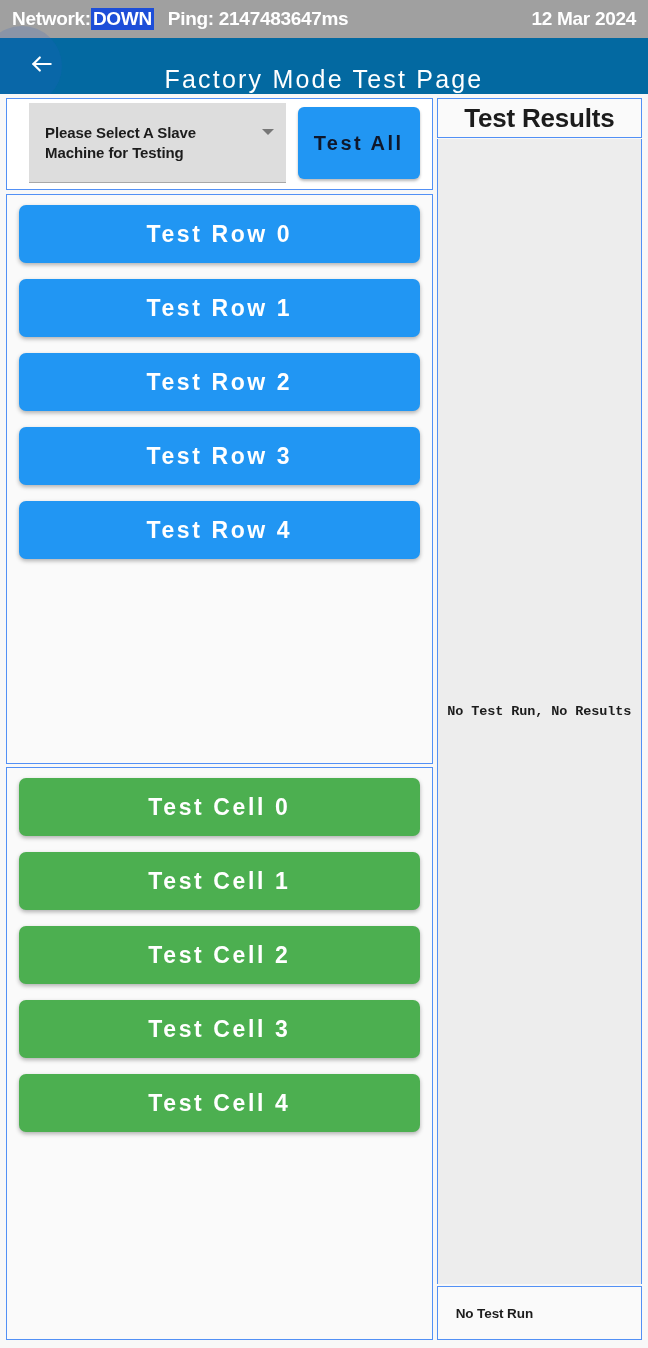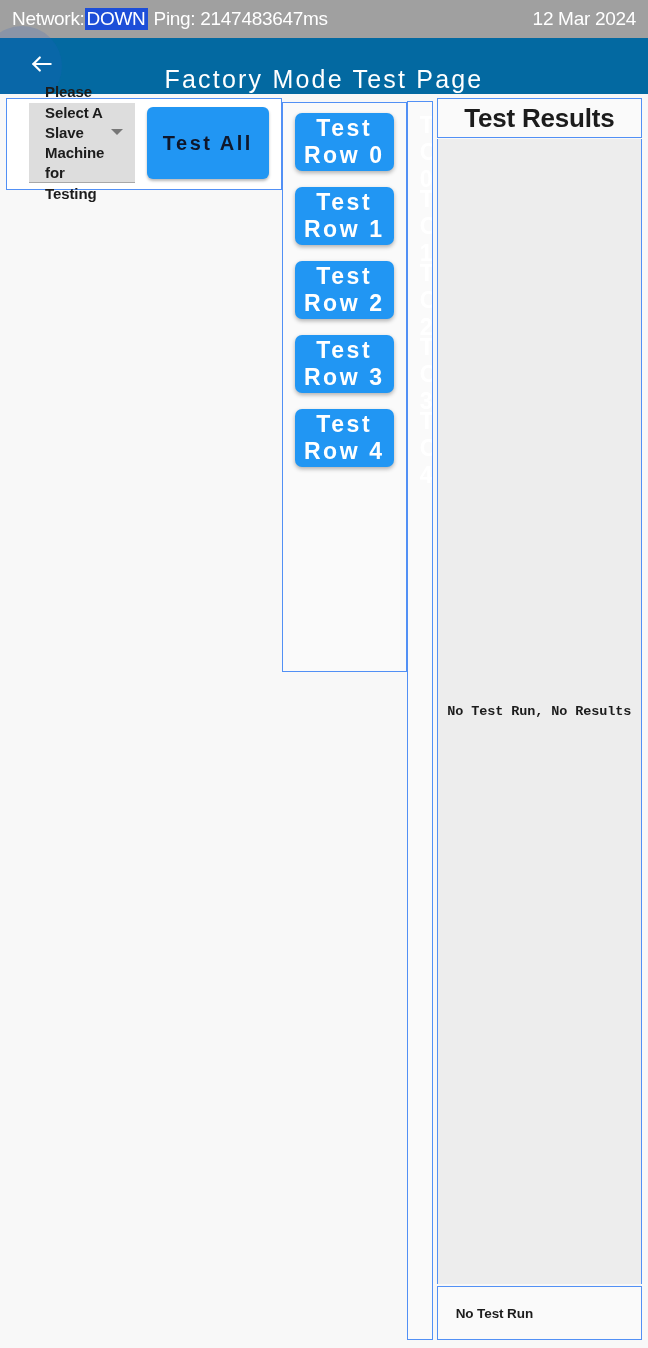--- a/index.html
+++ b/index.html
@@ -15,34 +15,34 @@
   
   .status-bar {
     height: 38px;
     background: #a0a0a0;
     display: flex;
     align-items: center;
     justify-content: space-between;
     padding: 0 12px;
     color: #ffffff;
     font-size: 19px;
-    font-weight: normal;
+    font-weight: bold;
     letter-spacing: -0.3px;
   }
   .status-left { display: flex; align-items: center; white-space: nowrap; }
   .net-label { color: #ffffff; }
   .net-state {
     background: #1d4ed8;
     color: #ffffff;
     padding: 0 2px;
     margin: 0 1px 0 0;
     line-height: 22px;
     display: inline-block;
   }
-  .ping-label { margin-left: 5px; }
+  .ping-label { margin-left: 13px; }
   .status-date { white-space: nowrap; }
 
   
   .app-bar {
     height: 56px;
     background: #0369a1;
     position: relative;
     display: flex;
     align-items: flex-end;
   }
@@ -85,21 +85,21 @@
     height: 1254px;
     background: #f8f8f8;
     padding: 4px 6px 8px 6px;
     display: flex;
     gap: 2px;
   }
 
   .left-col {
     width: 428px;
     display: flex;
-    flex-direction: row;
+    flex-direction: column;
   }
   .right-col {
     width: 206px;
     display: flex;
     flex-direction: column;
     margin-left: 2px;
   }
 
   
   .panel {

